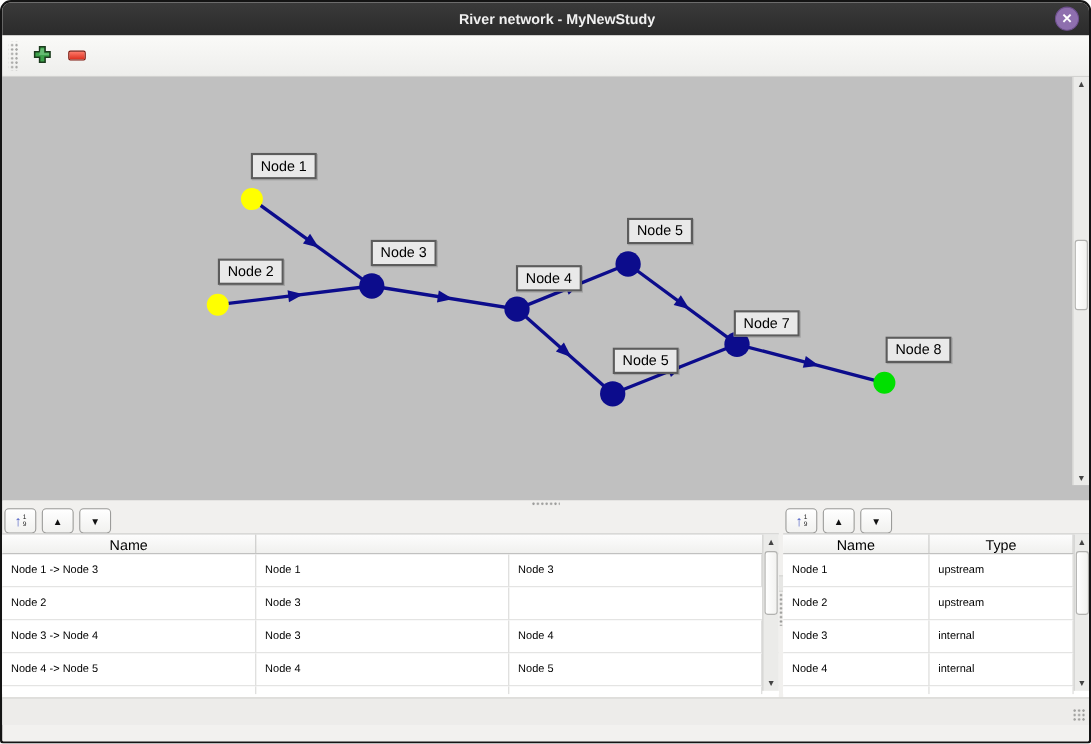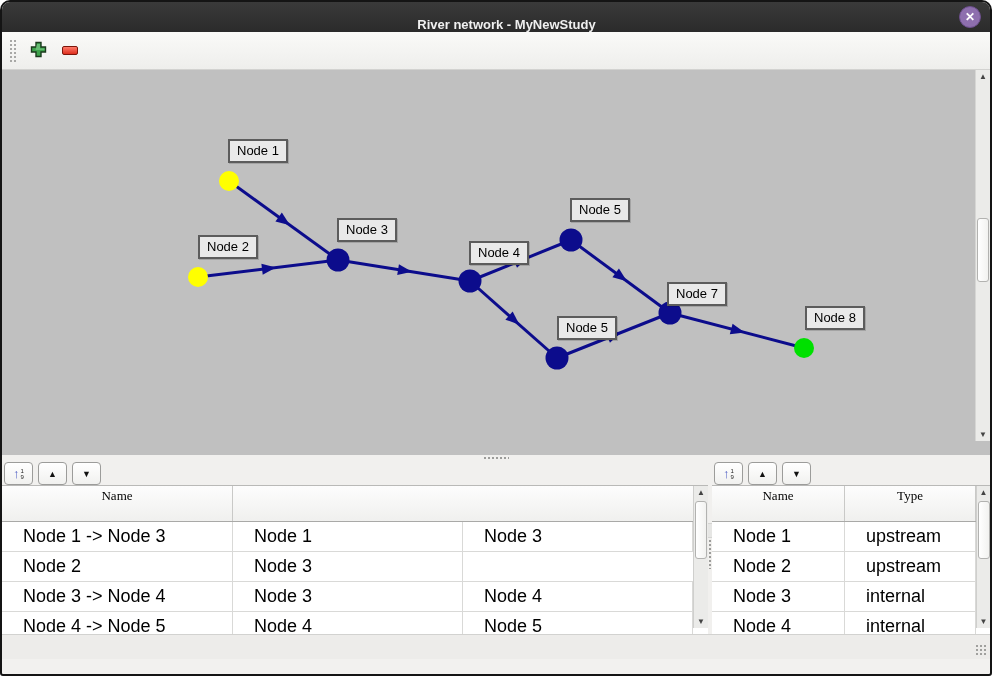--- a/index.html
+++ b/index.html
@@ -9,21 +9,21 @@
     border: 2px solid #141414;
     border-radius: 10px 10px 3px 3px;
     overflow: hidden;
     background: #f2f1ef;
     position: relative;
   }
   
   .titlebar {
     height: 30px;
     background: linear-gradient(#3a3a3a, #2b2b2b);
-    display: flex; align-items: flex-end; justify-content: center;
+    display: flex; align-items: center; justify-content: center;
     position: relative;
     color: #f0f0f0; font-size: 13px; font-weight: bold; padding-left: 21px;
   }
   .close-btn {
     position: absolute; right: 9px; top: 4px;
     width: 22px; height: 22px; border-radius: 50%;
     background: #8e6fae; border: 1px solid #6d4f8d;
     color: #ffffff; font-size: 12px; font-weight: bold;
     display: flex; align-items: center; justify-content: center;
     cursor: pointer;
@@ -115,28 +115,28 @@
     border: 1px solid #9c9c9a; border-radius: 4px;
     background: linear-gradient(#ffffff, #f1f1ef);
     display: flex; align-items: center; justify-content: center;
     font-size: 9px; color: #111; cursor: pointer;
   }
   .sort-glyph { display: flex; align-items: center; line-height: 1; }
   .sort-arrow { color: #4f5fc4; font-size: 13px; font-weight: bold; }
   .sort-digits { display: flex; flex-direction: column; font-size: 6px; color: #222; margin-left: 1px; }
   
   .tablewrap { position: relative; height: 149px; background: #ffffff; border-top: 1px solid #b9b9b7; }
-  .thead { display: flex; height: 36px; background: linear-gradient(#fdfdfd,#f0f0ee); border-bottom: 1px solid #a9a9a7; font-family: Liberation Serif, serif; }
+  .thead { display: flex; height: 18px; background: linear-gradient(#fdfdfd,#f0f0ee); border-bottom: 1px solid #a9a9a7; }
   .thead .hcell {
     font-size: 13px; color: #000; text-align: center; line-height: 20px;
     border-right: 1px solid #c9c9c7; overflow: hidden;
   }
   .tbody .trow { display: flex; height: 30px; border-bottom: 1px solid #d9d9d7; background: #fff; }
   .tbody .tcell {
-    font-size: 18px; color: #000; line-height: 29px; padding-left: 21px;
+    font-size: 10px; color: #000; line-height: 29px; padding-left: 8px;
     border-right: 1px solid #d9d9d7; overflow: hidden; white-space: nowrap;
   }
   .partial-row { display: flex; height: 7px; background: #fff; }
   .partial-row .tcell { height: 7px; border-right: 1px solid #d9d9d7; }
   .ltable .hcell:nth-child(1), .ltable .tcell:nth-child(1) { width: 231px; }
   .ltable .hcell:nth-child(2), .ltable .tcell:nth-child(2) { width: 230px; }
   .ltable .hcell:nth-child(3), .ltable .tcell:nth-child(3) { width: 230px; }
   .rtable .hcell:nth-child(1), .rtable .tcell:nth-child(1) { width: 133px; }
   .rtable .hcell:nth-child(2), .rtable .tcell:nth-child(2) { width: 131px; }
   .tscroll {

